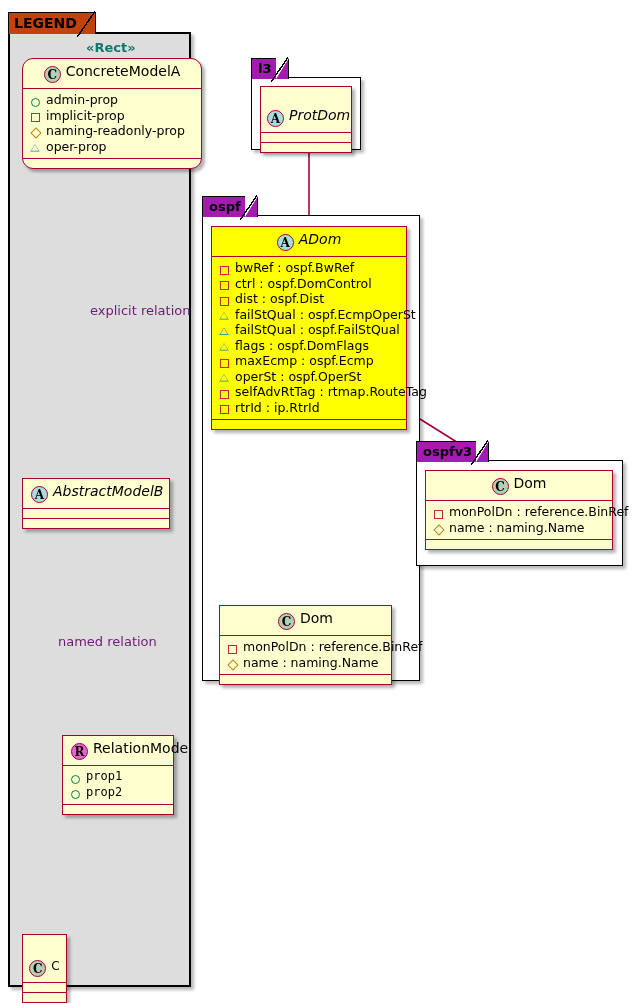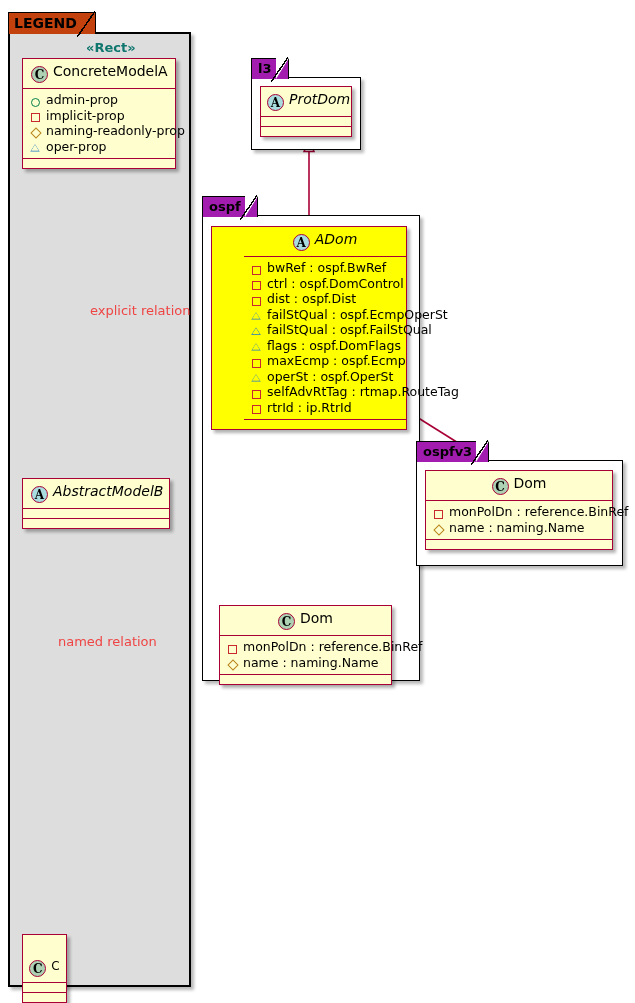--- a/index.html
+++ b/index.html
@@ -114,21 +114,21 @@
 
   
   .cls {
     position: absolute;
     box-sizing: border-box;
     border: 1.5px solid #a80036;
     background: #fefece;
     box-shadow: 3px 3px 3px rgba(0,0,0,0.3);
     z-index: 2;
   }
-  .cls.hl { background: #ffff00; padding-left: 32px; }
+  .cls.hl { background: #ffff00; }
   .cls-head {
     position: relative;
     border-bottom: 1.5px solid #a80036;
     padding: 4px 8px 5px 8px;
     text-align: center;
     font-size: 14px;
     color: #000000;
     white-space: nowrap;
   }
   .cls-head .badge {
@@ -208,21 +208,21 @@
   .stereo {
     position: absolute;
     font-size: 13px;
     font-weight: bold;
     color: #0f766e;
     white-space: nowrap;
   }
   .edge-label {
     position: absolute;
     font-size: 13px;
-    color: #ef4444;
+    color: #701a75;
     white-space: nowrap;
     background: transparent;
     z-index: 3;
   }
 </style>
 </head>
 <body>
 
 <div id="canvas">
 
@@ -258,21 +258,21 @@
       <line x1="22" y1="775" x2="62" y2="775" stroke="#a80036" stroke-width="1.6" stroke-dasharray="7,6"></line>
       <circle cx="22" cy="775" r="4" fill="#000000"></circle>
     </g>
   </svg>
 
   <div class="legend-tab">LEGEND</div>
   <div class="legend-body"></div>
 
   <div class="stereo" style="left:86px; top:40px;">«Rect»</div>
 
-  <div class="cls" style="left:22px; top:58px; width:154px;">
+  <div class="cls" style="left:22px; top:58px; width:180px;border-radius:11px;">
     <div class="cls-head">
       <span class="badge badge-C">C</span><span class="cls-title">ConcreteModelA</span>
     </div>
     <div class="cls-attrs">
       <div class="attr">
         <span class="glyph g-circle"></span>
         <span class="attr-text">admin-prop</span>
       </div>
       <div class="attr">
         <span class="glyph g-square"></span>
@@ -295,36 +295,52 @@
   <div class="cls" style="left:22px; top:478px; width:148px;">
     <div class="cls-head">
       <span class="badge badge-A">A</span><span class="cls-title ital">AbstractModelB</span>
     </div>
     <div class="cls-attrs empty"></div>
     <div class="cls-foot"></div>
   </div>
 
   <div class="edge-label" style="left:58px; top:634px;">named relation</div>
 
+  <div class="cls" style="left:62px; top:735px; width:112px;">
+    <div class="cls-head">
+      <span class="badge badge-R">R</span><span class="cls-title">RelationModel</span>
+    </div>
+    <div class="cls-attrs">
+      <div class="attr">
+        <span class="glyph g-circle"></span>
+        <span class="attr-text mono">prop1</span>
+      </div>
+      <div class="attr">
+        <span class="glyph g-circle"></span>
+        <span class="attr-text mono">prop2</span>
+      </div>
+    </div>
+    <div class="cls-foot"></div>
+  </div>
 
   <div class="cls" style="left:22px; top:934px; width:45px;">
     <div class="cls-head" style="padding:22px 5px 5px 5px;">
       <span class="badge badge-C">C</span><span class="cls-title" style="font-size:12px;">C</span>
     </div>
     <div class="cls-attrs empty"></div>
     <div class="cls-foot"></div>
   </div>
 
   <div class="pkg" style="left:251px; top:58px;">
     <div class="pkg-tab">l3</div>
     <div class="pkg-body" style="top:19px; width:110px; height:73px;"></div>
   </div>
 
   <div class="cls" style="left:260px; top:86px; width:92px;">
-    <div class="cls-head" style="padding:4px 6px 5px 6px;">
+    <div class="cls-head" style="padding:4px 6px 5px 6px;margin-top:16px;">
       <span class="badge badge-A">A</span><span class="cls-title ital">ProtDom</span>
     </div>
     <div class="cls-attrs empty"></div>
     <div class="cls-foot"></div>
   </div>
 
   <div class="pkg" style="left:202px; top:196px;">
     <div class="pkg-tab">ospf</div>
     <div class="pkg-body" style="top:19px; width:218px; height:466px;"></div>
   </div>

